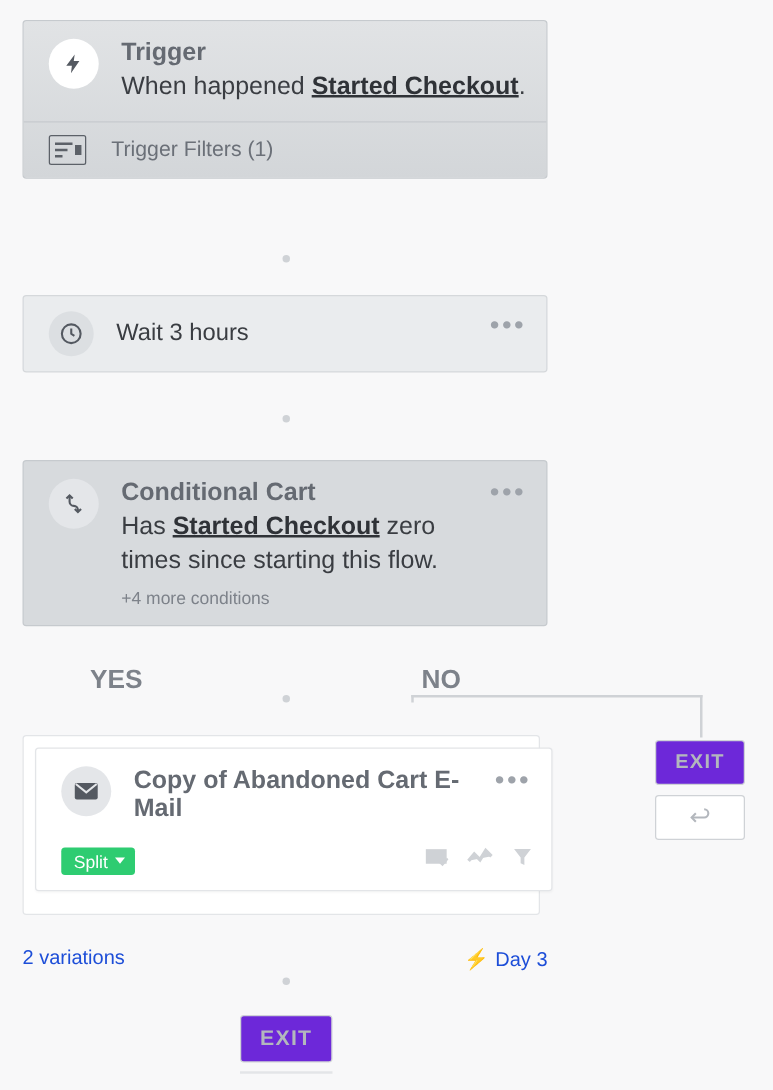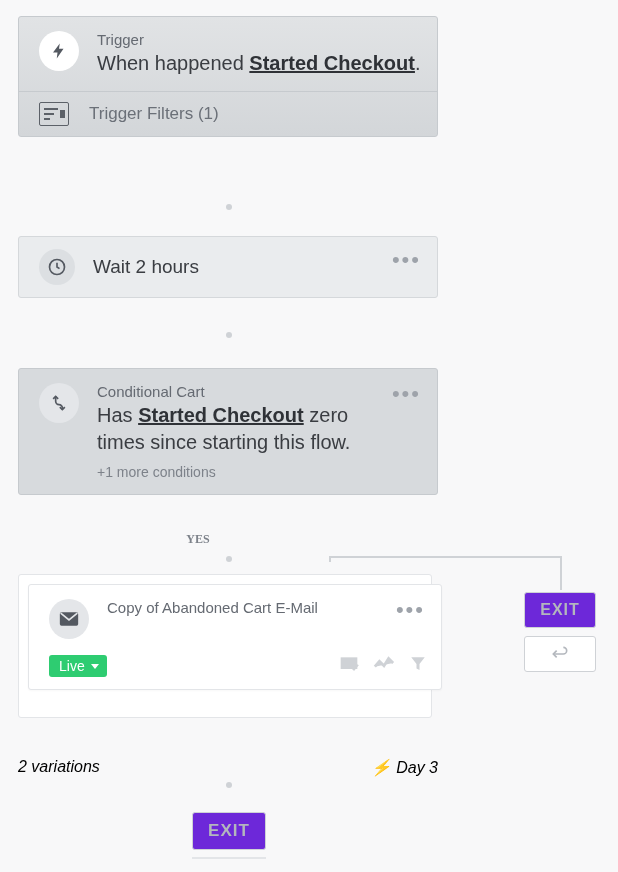--- a/index.html
+++ b/index.html
@@ -28,21 +28,21 @@
   }
   .card-body { padding: 14px 16px 14px 20px; display: flex; }
   .iconcircle {
     width: 40px; height: 40px; border-radius: 50%;
     background: #fff; flex: 0 0 40px;
     display: flex; align-items: center; justify-content: center;
     color: #4b5057;
     margin-right: 18px;
   }
   .card-text { flex: 1; min-width: 0; }
-  .card-label { font-size: 15px; color: #656a72; margin-bottom: 2px; }
+  .card-label { font-size: 20px; color: #656a72; margin-bottom: 2px; font-weight: bold; }
   .card-title { font-size: 20px; color: #3a3d42; line-height: 1.35; }
   .card-title b, .card-title strong { font-weight: 700; color: #2f3237; text-decoration: underline; }
   .card-sub { font-size: 14px; color: #7d828a; margin-top: 8px; }
   .filterbar {
     border-top: 1px solid #c6cace;
     padding: 10px 20px;
     display: flex; align-items: center;
     color: #6b7078;
     font-size: 17px;
     text-align: right;
@@ -106,28 +106,28 @@
   }
   .live-badge .caret {
     width:0;height:0;border-left:4px solid transparent;border-right:4px solid transparent;border-top:5px solid #fff;
   }
   .meta-icons { display:flex; gap:14px; color:#cfd2d6; }
   .meta-icons svg { fill: currentColor; }
 
   .under-stack {
     position: absolute; left: 18px; width: 420px;
     display: flex; justify-content: space-between;
-    font-size: 16px; color: #000000; font-style: italic;
+    font-size: 16px; color: #1d4ed8;
   }
   .under-stack .day::before { content: "⚡ "; color:#989ca3; }
 
   
   .dot { position: absolute; width: 6px; height: 6px; background: #cfd2d6; border-radius: 50%; }
 
-  .branchlabels { position:absolute; display:flex; width:420px; left:18px; font-weight:700; font-size:12px; color:#7d828a;font-family:Liberation Serif, serif; }
+  .branchlabels { position:absolute; display:flex; width:420px; left:18px; font-weight:700; font-size:21px; color:#7d828a; }
   .branchlabels .yes { flex:1; text-align:center; transform:translateX(-30px); }
   .branchlabels .no  { flex:1; text-align:center; transform:translateX(20px); }
 
   .exitbox {
     position:absolute;
     border: 1.5px solid #cfd2d6; border-radius:3px;
     background:#6d28d9;
     color:#b3b7bd; font-weight:700; letter-spacing:1px;
     display:flex; align-items:center; justify-content:center;
     cursor:pointer;
@@ -175,75 +175,76 @@
   <div class="dot" style="left:226px; top:204px;"></div>
 
   <div class="card wait" style="top:236px;">
     <div class="card-body">
       <div class="iconcircle">
         <svg width="20" height="20" viewBox="0 0 24 24" fill="none" stroke="#545961" stroke-width="2">
             <circle cx="12" cy="12" r="9"></circle>
             <path d="M12 7 v5 l3 2"></path>
           </svg>
       </div>
-      <div class="wait-title">Wait 2 hours</div>
+      <div class="wait-title">Wait 3 hours</div>
       <div class="kebab">•••</div>
     </div>
   </div>
 
   <div class="dot" style="left:226px; top:332px;"></div>
 
   <div class="card" style="top:368px; background:#d7dadd;">
     <div class="card-body">
       <div class="iconcircle" style="background:#e4e6e9;">
         <svg width="20" height="20" viewBox="0 0 24 24" fill="none" stroke="#545961" stroke-width="2">
             <path d="M8 4 v6 a4 4 0 0 0 4 4 a4 4 0 0 1 4 4 v2"></path>
             <path d="M5 7 l3-3 3 3"></path>
             <path d="M19 17 l-3 3 -3-3"></path>
           </svg>
       </div>
       <div class="card-text">
         <div class="card-label">Conditional Cart</div>
         <div class="card-title">
           <span>Has </span><strong>Started Checkout</strong><span> zero times since starting this flow.</span>
         </div>
-        <div class="card-sub">+1 more conditions</div>
+        <div class="card-sub">+4 more conditions</div>
       </div>
       <div class="kebab">•••</div>
     </div>
   </div>
 
   <div class="branchlabels" style="top:532px;">
     <div class="yes">YES</div>
+    <div class="no">NO</div>
   </div>
 
   <div class="line" style="left:329px; top:556px; width:233px; height:1.5px;"></div>
   <div class="line" style="left:560px; top:556px; width:1.5px; height:34px;"></div>
   <div class="line" style="left:329px; top:556px; width:1.5px; height:6px;"></div>
 
   <div class="dot" style="left:226px; top:556px;"></div>
 
-  <div class="email-stack" style="top:574px;">
+  <div class="email-stack" style="top:588px;">
     <div class="email-back"></div>
     <div class="email-card">
       <div class="card-body">
         <div class="iconcircle">
           <svg width="20" height="16" viewBox="0 0 24 18">
               <rect x="1" y="1" width="22" height="16" rx="2" fill="#545961"></rect>
               <path d="M2 2 l10 8 10-8" stroke="#e4e6e9" stroke-width="2" fill="none"></path>
             </svg>
         </div>
         <div class="card-text">
           <div class="card-label">Copy of Abandoned Cart E-Mail</div>
         </div>
         <div class="kebab">•••</div>
       </div>
       <div class="email-meta">
         <div class="live-badge">
-          <span>Live</span>
+          <span>Split</span>
             <span class="caret"></span>
         </div>
         <div class="meta-icons">
           <span>
             <svg width="20" height="18" viewBox="0 0 24 20">
                 <rect x="2" y="2" width="20" height="14" fill="currentColor"></rect>
                 <path d="M15 14 l3 3 5-6" stroke="#cfd2d6" stroke-width="2" fill="none"></path>
               </svg>
           </span>
           <span>

